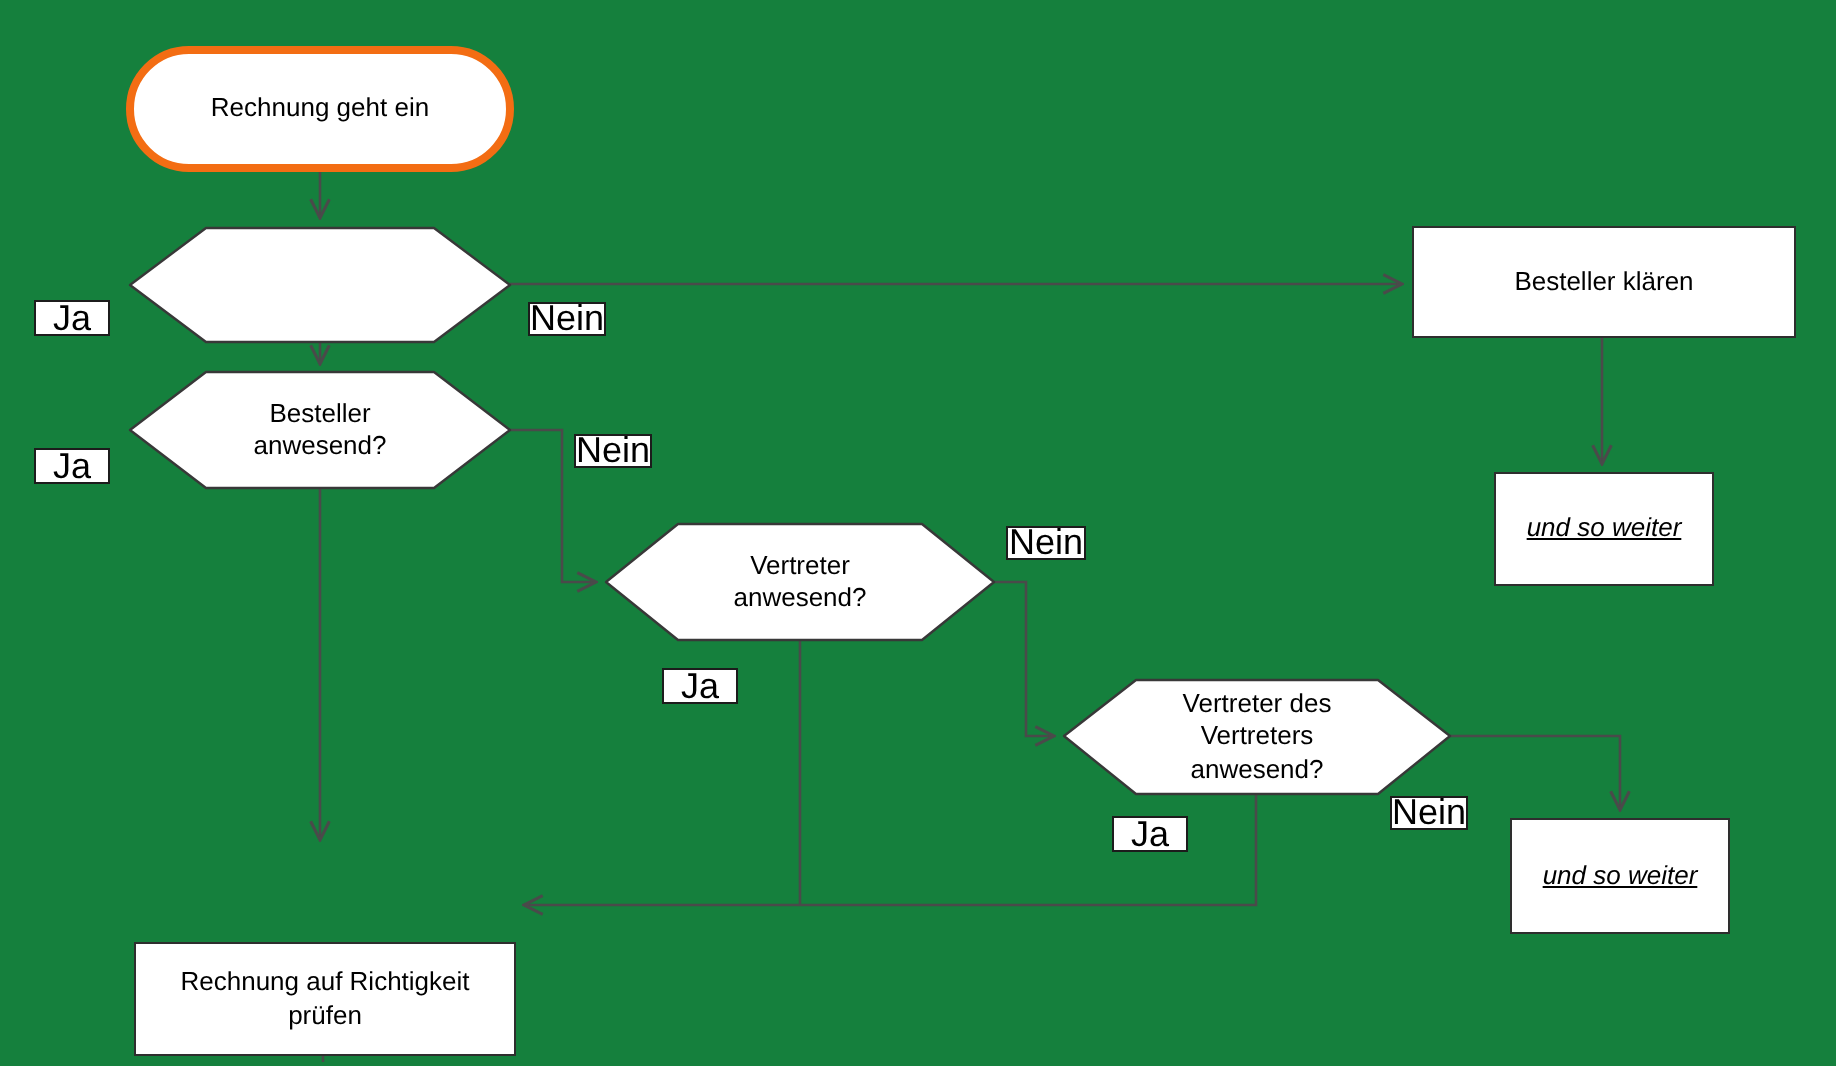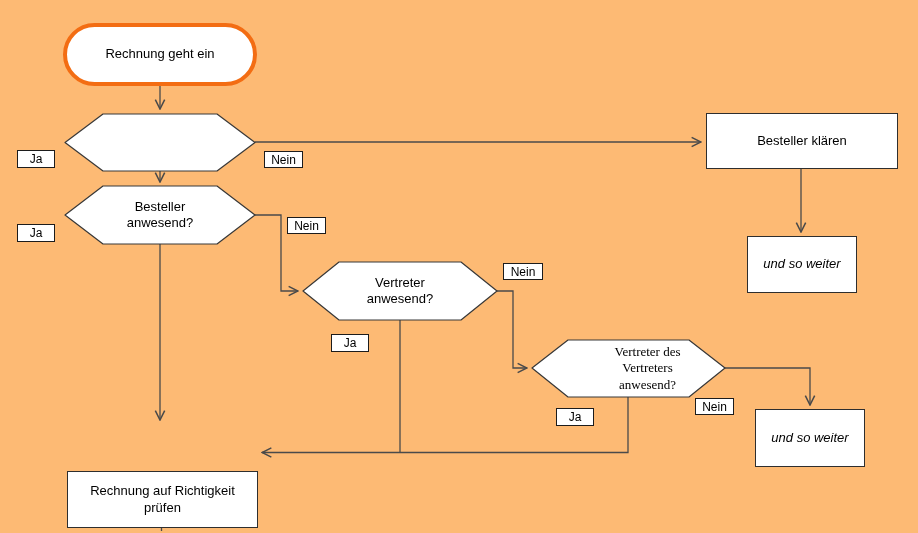--- a/index.html
+++ b/index.html
@@ -4,21 +4,21 @@
 <style>
   html, body {
     margin: 0;
     padding: 0;
     background: #ffffff;
   }
   .canvas {
     position: relative;
     width: 918px;
     height: 533px;
-    background: #fdba74;
+    background: #15803d;
     font-family: "Liberation Sans", sans-serif;
     color: #000000;
     overflow: hidden;
   }
   .layer {
     position: absolute;
     left: 0;
     top: 0;
   }
   .node {
@@ -57,25 +57,26 @@
   .w95  { max-width: 96px;  }
   .w160 { max-width: 165px; }
   .tag {
     position: absolute;
     box-sizing: border-box;
     border: 1px solid #1c1c1c;
     background: #ffffff;
     display: flex;
     align-items: center;
     justify-content: center;
-    font-size: 12px;
+    font-size: 18px;
     text-align: right;
   }
   .italic {
     font-style: italic;
+    text-decoration: underline;
   }
 </style>
 </head>
 <body>
 
 <div class="canvas">
 
   <svg class="layer" width="918" height="533" viewBox="0 0 918 533">
     <defs>
       <marker id="arrow" viewBox="0 0 10 10" refX="9" refY="5" markerWidth="9" markerHeight="9" orient="auto-start-reverse">
@@ -108,21 +109,21 @@
   <div class="node stadium" style="left:63px; top:23px; width:194px; height:63px;">
     <span>Rechnung geht ein</span>
   </div>
 
   <div class="hexlabel" style="left:303px; top:262px; width:194px; height:58px;">
     <span class="w80">Vertreter anwesend?</span>
   </div>
   <div class="hexlabel" style="left:65px; top:186px; width:190px; height:58px;">
     <span class="w80">Besteller anwesend?</span>
   </div>
-  <div class="hexlabel" style="left:551px; top:340px; width:193px; height:57px;font-family:Liberation Serif, serif;">
+  <div class="hexlabel" style="left:532px; top:340px; width:193px; height:57px;">
     <span class="w95">Vertreter des Vertreters anwesend?</span>
   </div>
 
   <div class="node rect" style="left:706px; top:113px; width:192px; height:56px;">
     <span>Besteller klären</span>
   </div>
   <div class="node rect italic" style="left:747px; top:236px; width:110px; height:57px;">
     <span>und so weiter</span>
   </div>
   <div class="node rect italic" style="left:755px; top:409px; width:110px; height:58px;">

